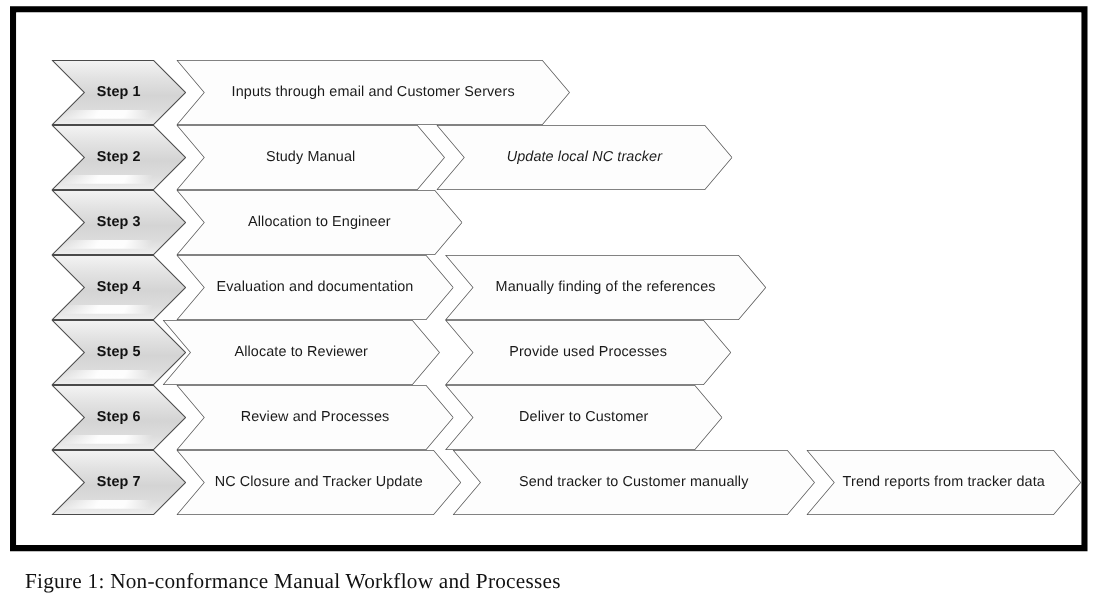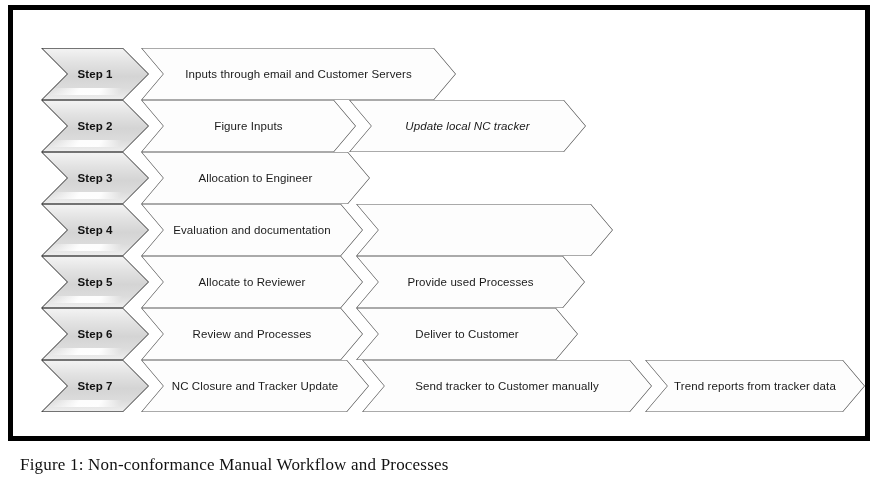--- a/index.html
+++ b/index.html
@@ -107,21 +107,21 @@
                 </svg>
               </div>
               <span class="lbl">Step 2</span>
             </div>
             <div class="chev body" style="left: 128px; width: 215px; z-index: 10;">
               <div class="outline">
                 <svg viewBox="0 0 215 52" preserveAspectRatio="none">
                   <polygon points="0.0,0.0 193.0,0.0 215.0,26.0 193.0,52.0 0.0,52.0 22.0,26.0" fill="none" stroke="#595959" stroke-width="1.2" stroke-linejoin="miter"></polygon>
                 </svg>
               </div>
-              <span class="lbl">Figure Inputs</span>
+              <span class="lbl">Study Manual</span>
             </div>
             <div class="chev body" style="left: 336px; width: 237px; z-index: 9; font-style: italic;">
               <div class="outline">
                 <svg viewBox="0 0 237 52" preserveAspectRatio="none">
                   <polygon points="0.0,0.0 215.0,0.0 237.0,26.0 215.0,52.0 0.0,52.0 22.0,26.0" fill="none" stroke="#595959" stroke-width="1.2" stroke-linejoin="miter"></polygon>
                 </svg>
               </div>
               <span class="lbl">Update local NC tracker</span>
             </div>
           </div>
@@ -161,33 +161,34 @@
                 </svg>
               </div>
               <span class="lbl">Evaluation and documentation</span>
             </div>
             <div class="chev body" style="left: 343px; width: 257px; z-index: 9;">
               <div class="outline">
                 <svg viewBox="0 0 257 52" preserveAspectRatio="none">
                   <polygon points="0.0,0.0 235.0,0.0 257.0,26.0 235.0,52.0 0.0,52.0 22.0,26.0" fill="none" stroke="#595959" stroke-width="1.2" stroke-linejoin="miter"></polygon>
                 </svg>
               </div>
+              <span class="lbl">Manually finding of  the references</span>
             </div>
           </div>
           <div class="row" style="top: 246px;">
             <div class="chev step" style="left: 28px; width: 108px;">
               <div class="sheen"></div>
               <div class="outline">
                 <svg viewBox="0 0 108 52" preserveAspectRatio="none">
                   <polygon points="0.0,0.0 82.1,0.0 108.0,26.0 82.1,52.0 0.0,52.0 25.9,26.0" fill="none" stroke="#4a4a4a" stroke-width="1.6" stroke-linejoin="miter"></polygon>
                 </svg>
               </div>
               <span class="lbl">Step 5</span>
             </div>
-            <div class="chev body" style="left: 128px; width: 222px; z-index: 10;">
+            <div class="chev body" style="left: 117px; width: 222px; z-index: 10;">
               <div class="outline">
                 <svg viewBox="0 0 222 52" preserveAspectRatio="none">
                   <polygon points="0.0,0.0 200.0,0.0 222.0,26.0 200.0,52.0 0.0,52.0 22.0,26.0" fill="none" stroke="#595959" stroke-width="1.2" stroke-linejoin="miter"></polygon>
                 </svg>
               </div>
               <span class="lbl">Allocate to Reviewer</span>
             </div>
             <div class="chev body" style="left: 343px; width: 229px; z-index: 9;">
               <div class="outline">
                 <svg viewBox="0 0 229 52" preserveAspectRatio="none">

